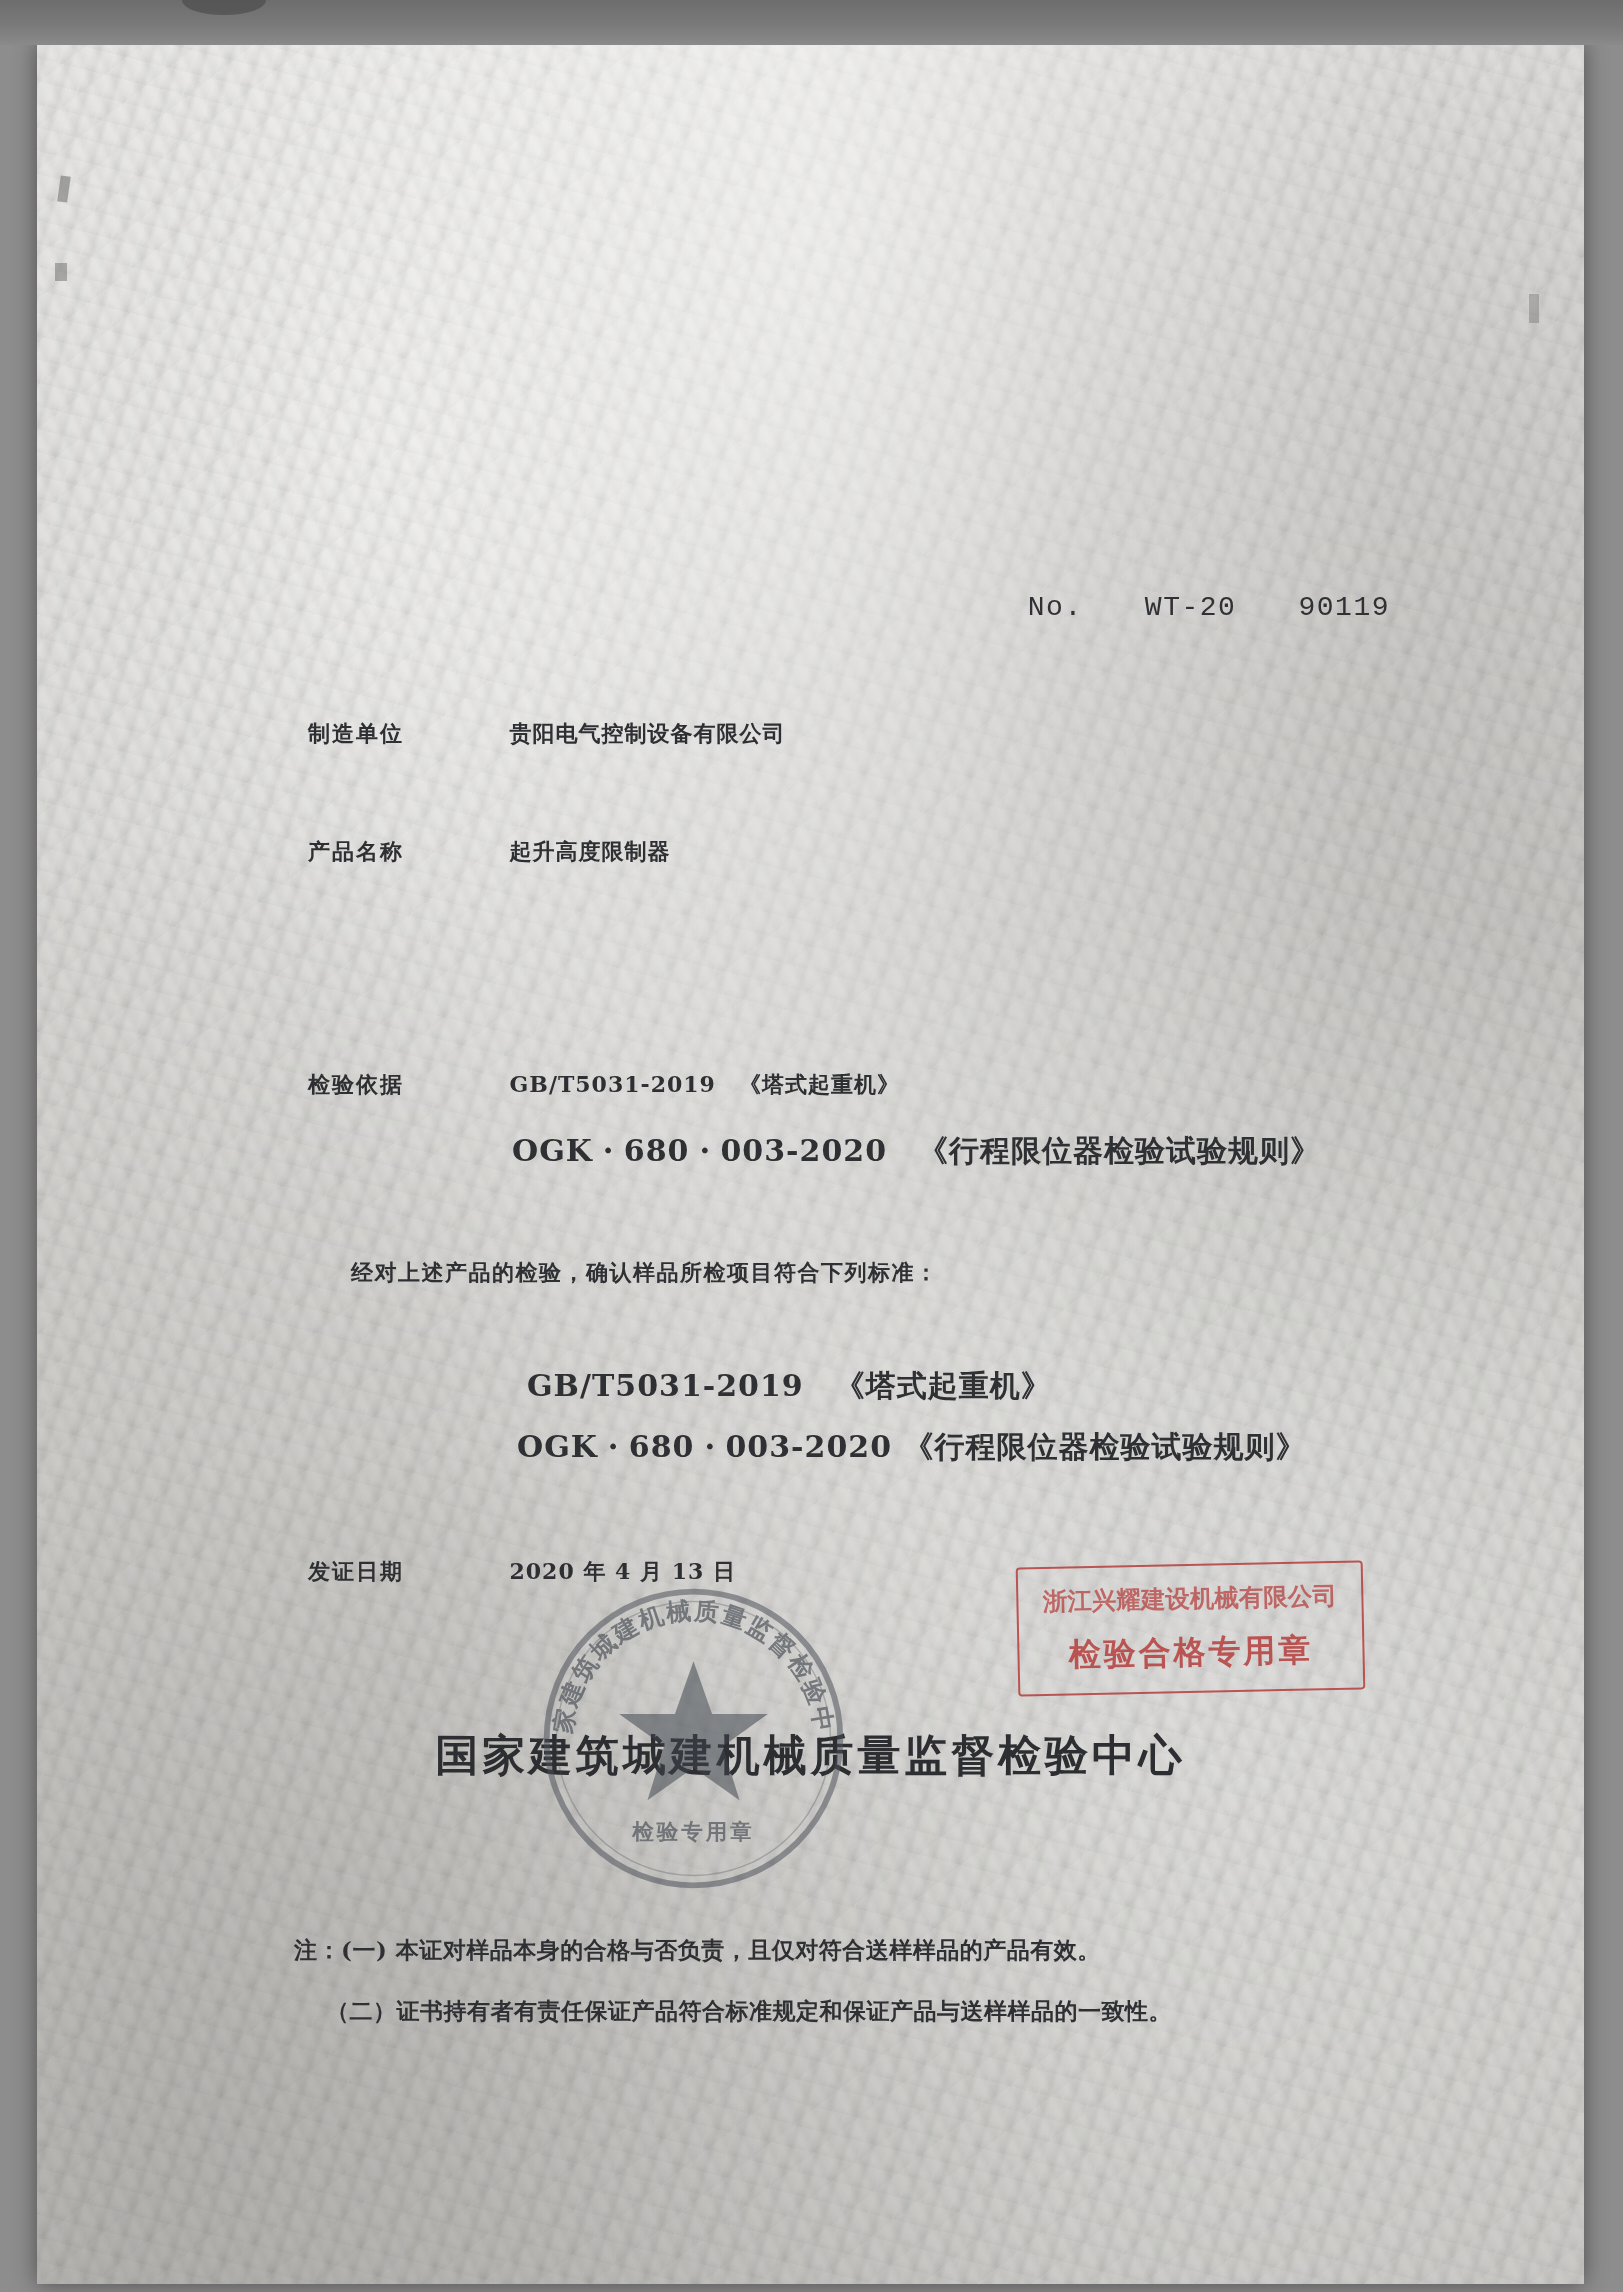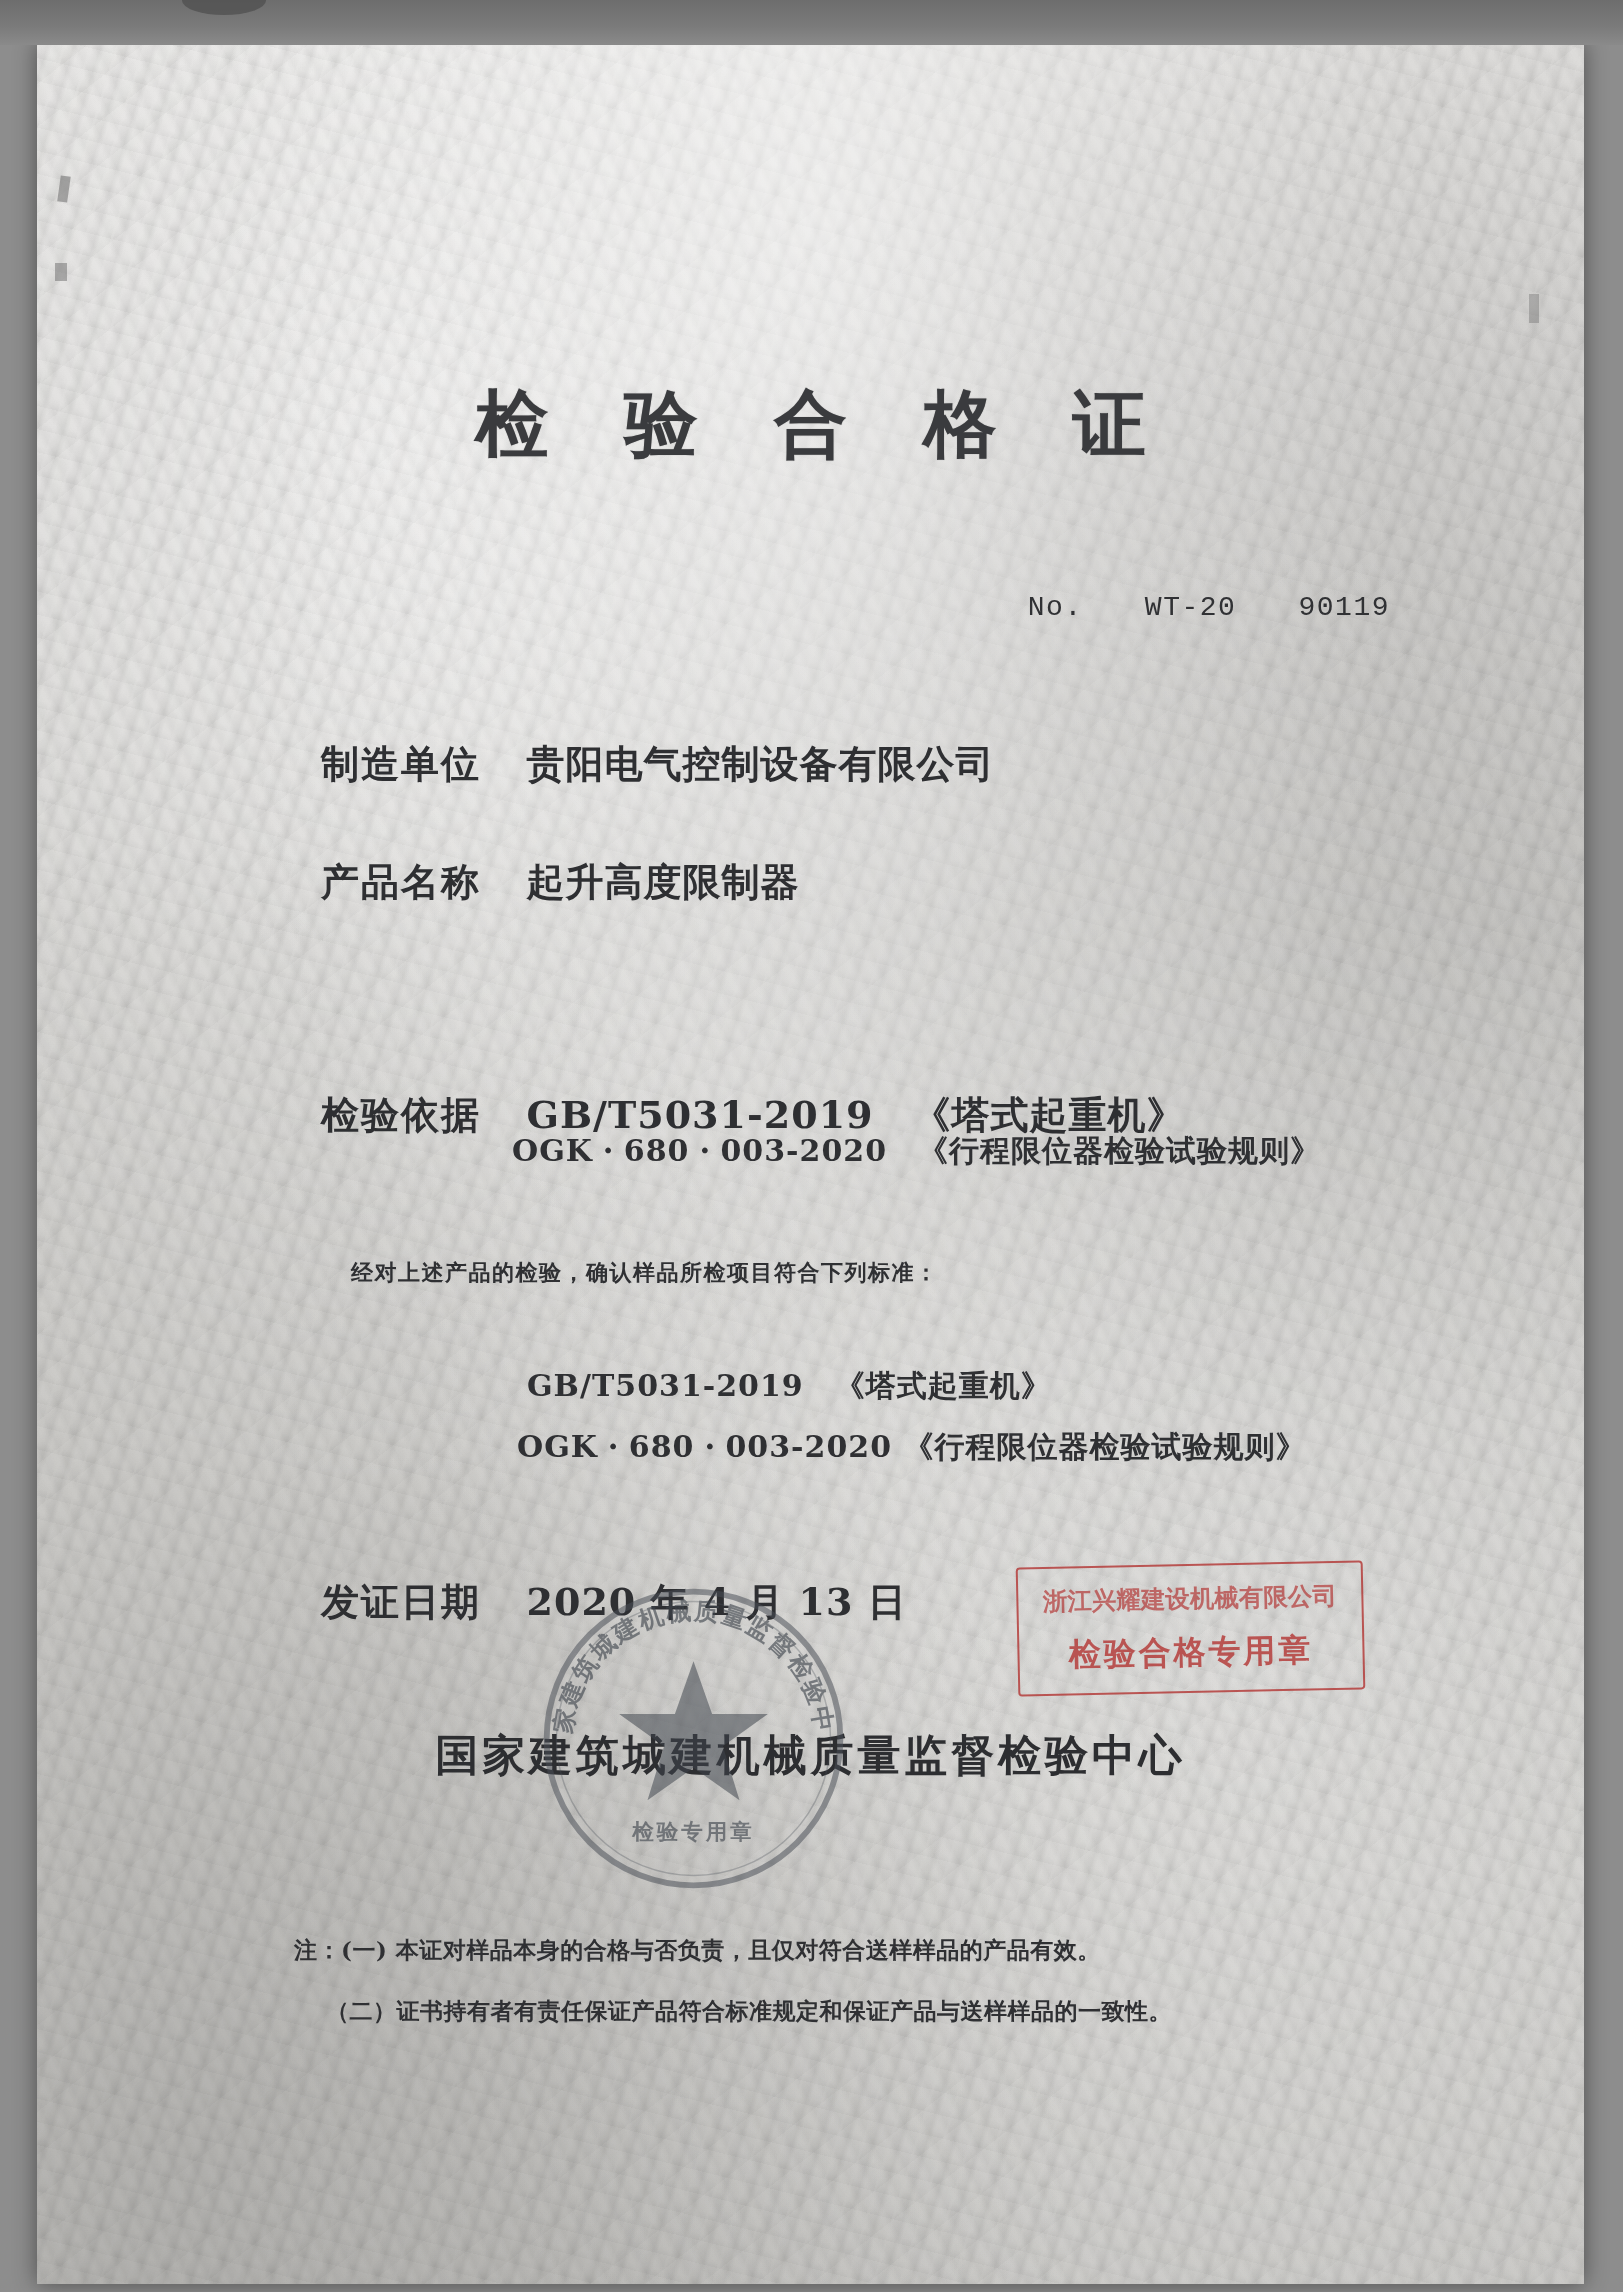--- a/index.html
+++ b/index.html
@@ -92,25 +92,24 @@
     font-size: 28px;
     letter-spacing: 1.5px;
     color: #303134;
     font-family: "Liberation Mono", "DejaVu Sans Mono", monospace;
   }
   .serial .gap { display:inline-block; width: 25.5px; }
 
   
   .field {
     position: absolute;
-    left: 284px;
-    font-size: 38px;
+    left: 271px;
+    font-size: 22px;
     color: #2e2f32;
     white-space: nowrap;
-    margin-top: 20px;
   }
   .field .label {
     display: inline-block;
     width: 196px;
     font-weight: 700;
     letter-spacing: 2px;
     font-family: "DejaVu Serif", "Liberation Serif", serif;
   }
   .field .value {
     display: inline-block;
@@ -263,21 +262,20 @@
 </style>
 </head>
 <body>
 
 <div id="scan">
 
   <div id="page">
 
     <div class="content">
 
-      <div class="doc-title">检 验 合 格 证</div>
 
       <div class="serial">
         <span>No.</span>
         <span class="gap"></span>
         <span>WT-20</span>
         <span class="gap"></span>
         <span>90119</span>
       </div>
 
       <div class="field f-maker">

